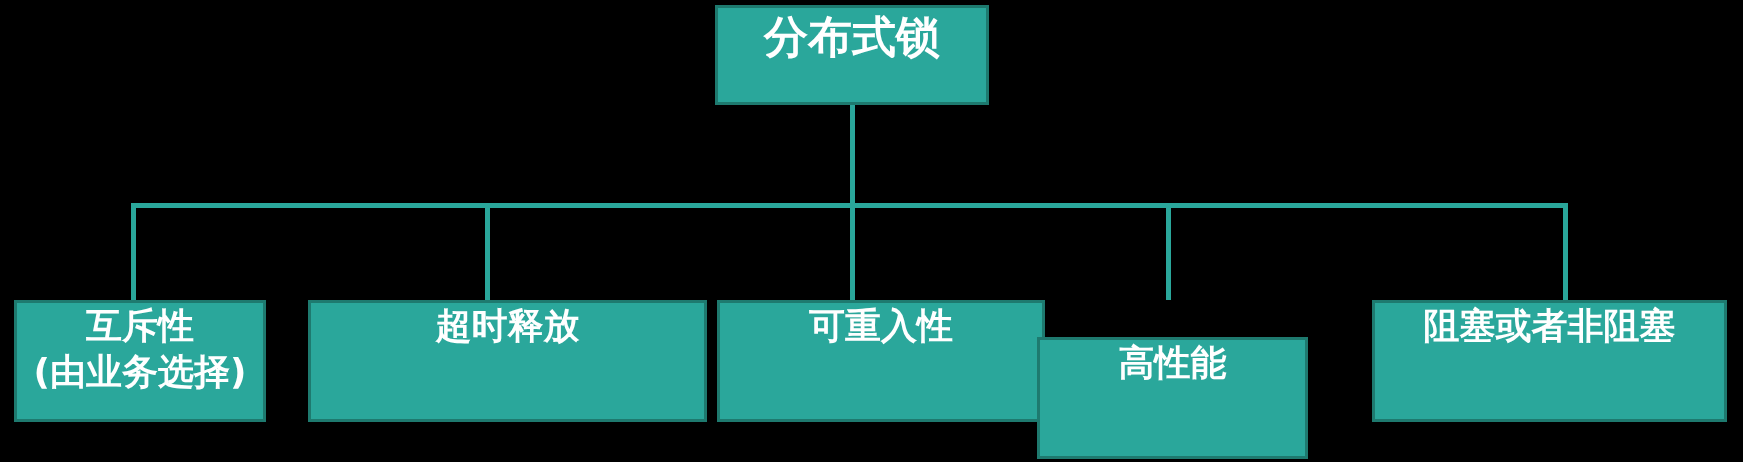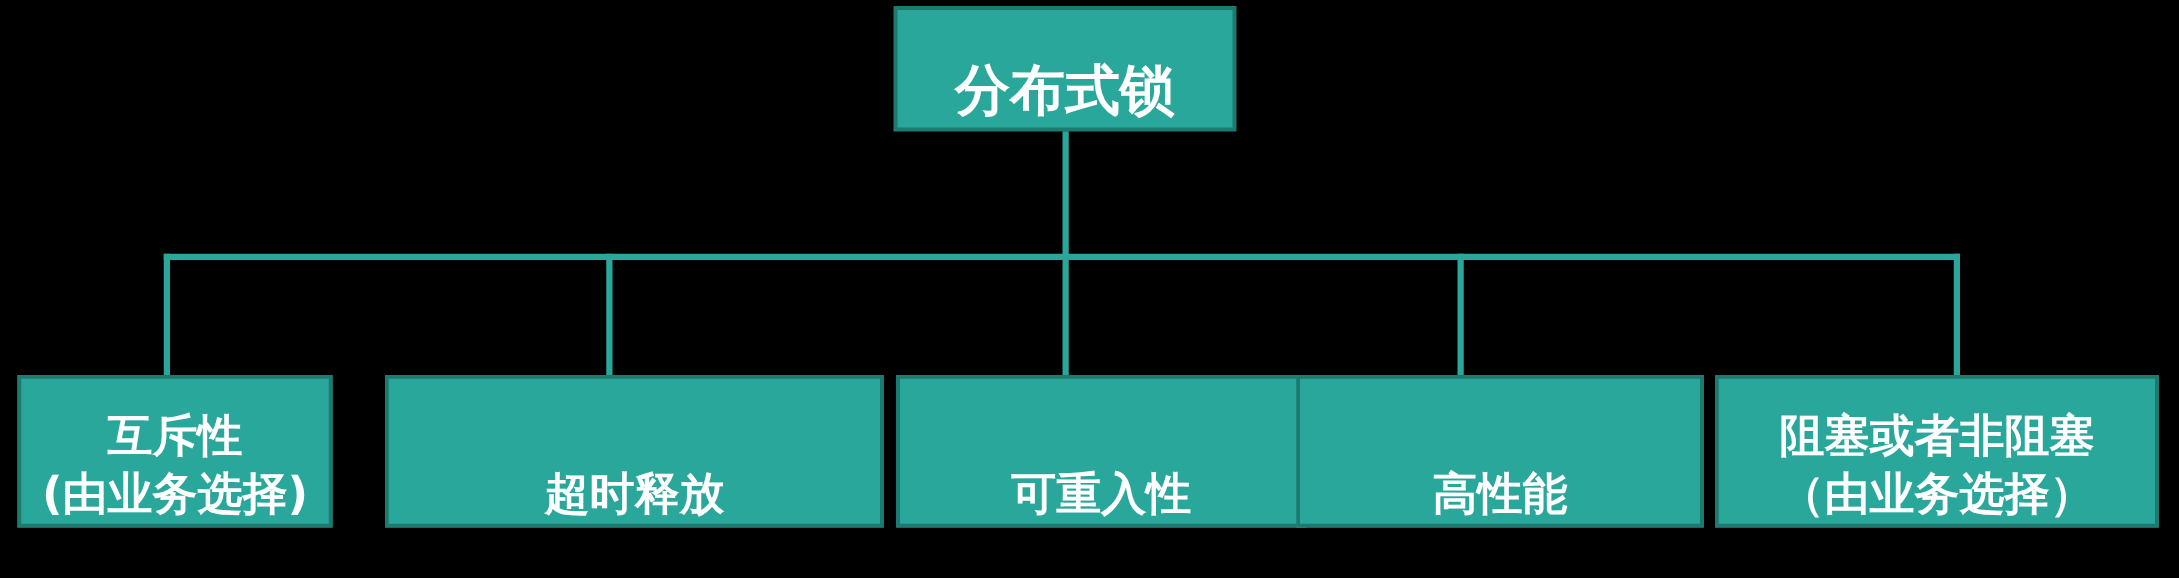--- a/index.html
+++ b/index.html
@@ -24,39 +24,39 @@
     font-family: "DejaVu Sans", "Liberation Sans", sans-serif;
   }
   .node {
     position: absolute;
     background: var(--node-fill);
     border: 3px solid var(--node-border);
     color: var(--text);
     display: flex;
     flex-direction: column;
     align-items: center;
-    justify-content: flex-end;
+    justify-content: flex-start;
     text-align: center;
     font-weight: bold;
   }
   .node-root {
     left: 715px; top: 5px;
     width: 274px; height: 100px;
     font-size: 44px;
   }
   .node-child {
     top: 300px;
     height: 122px;
     font-size: 36px;
     line-height: 1.28;
   }
   .node-c1 { left: 14px;   width: 252px; }
   .node-c2 { left: 308px;  width: 399px; }
   .node-c3 { left: 717px;  width: 328px; }
-  .node-c4 { left: 1037px; width: 326px; }
+  .node-c4 { left: 1037px; width: 271px; margin-top: 37px; }
   .node-c5 { left: 1372px; width: 355px; }
 
   .line {
     position: absolute;
     background: var(--connector);
   }
   .line-v { width: 5px; }
   .line-root-stem { left: 850px; top: 105px; height: 100px; }
   .line-rail { left: 131px; top: 203px; width: 1437px; height: 5px; }
   .line-drop1 { left: 131px;  top: 203px; height: 97px; }
@@ -95,16 +95,15 @@
     <div>可重入性</div>
     <div></div>
   </div>
 
   <div class="node node-child node-c4">
     <div>高性能</div>
   </div>
 
   <div class="node node-child node-c5">
     <div>阻塞或者非阻塞</div>
-    <div>（由业务选择）</div>
   </div>
 
 </div>
 
 </body></html>

